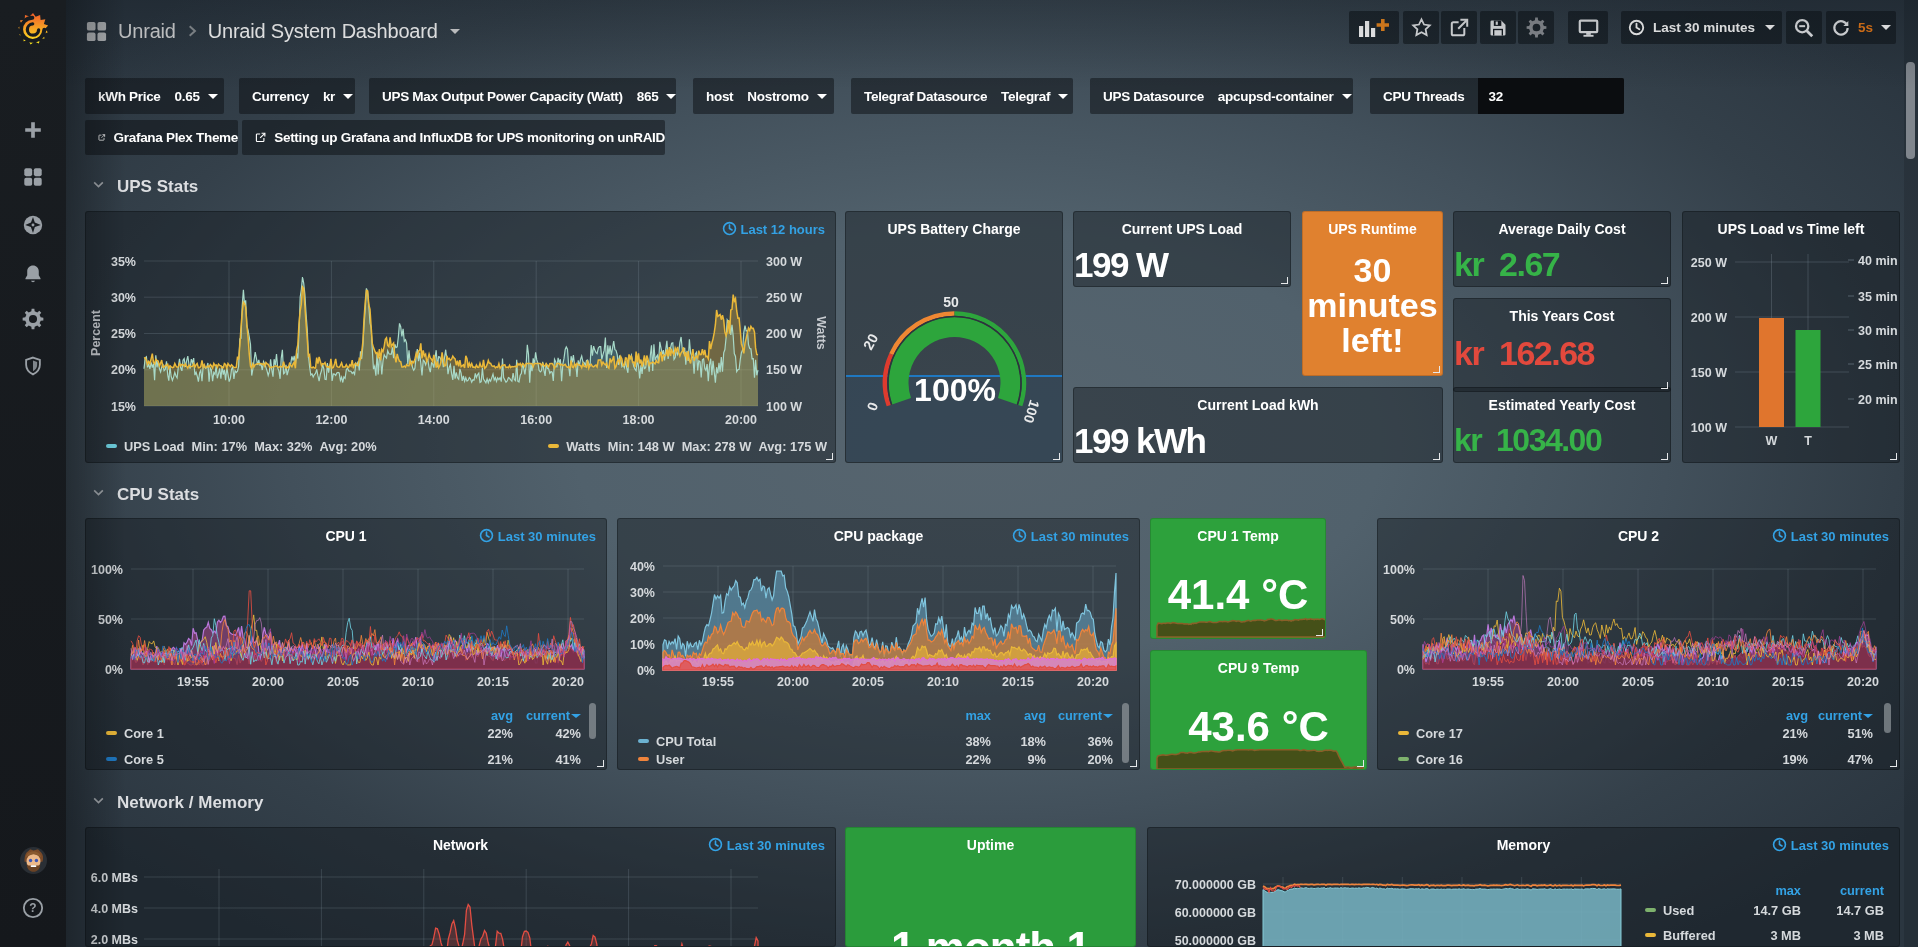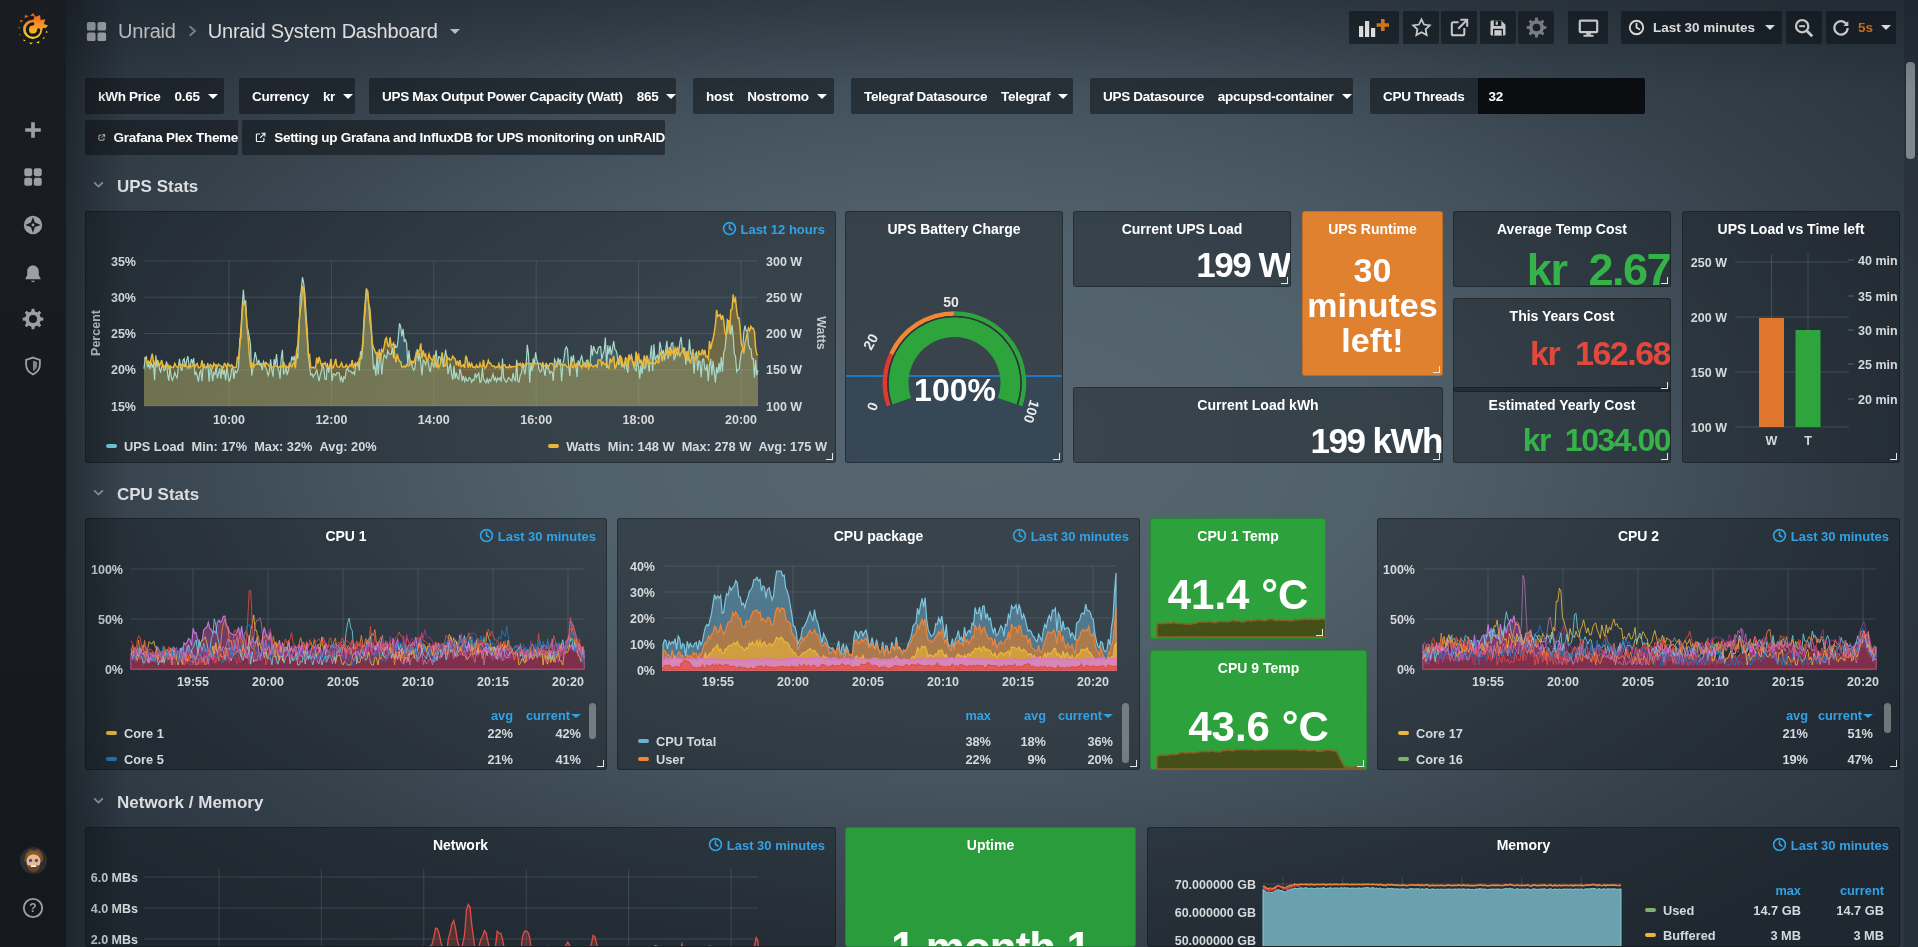--- a/index.html
+++ b/index.html
@@ -6,21 +6,21 @@
 .sidebar{position:absolute;left:0;top:0;width:66px;height:947px;background:linear-gradient(180deg,#191d21,#15181c);z-index:5}
 .caret{display:inline-block;width:0;height:0;border-left:5px solid transparent!important;border-right:5px solid transparent!important;border-top:5px solid #fff;vertical-align:2px}
 .vbox{position:absolute;height:36px;background:rgba(13,17,22,0.52);border-radius:2px;display:flex;align-items:center;padding-left:13px;font-size:13.5px;letter-spacing:-0.3px;font-weight:bold;color:#fff;white-space:nowrap}
 .vlabel{margin-right:auto;padding-right:14px}
 .vvalue{}
 .vbox{justify-content:flex-start}
 .vinput{display:inline-flex;align-items:center;height:36px;background:#0b0d10;border-radius:0 2px 2px 0;padding-left:10px;font-weight:bold}
 .panel{position:absolute;background:rgba(16,20,24,0.40);border:1px solid rgba(9,12,15,0.35);border-radius:3px;overflow:hidden}
 .ptitle{position:relative;text-align:center;font-size:14px;font-weight:bold;color:#fff;margin-top:9px;z-index:3}
 .ptime{position:absolute;top:9px;right:10px;font-size:13px;font-weight:bold;color:#33A2E5;z-index:4}
-.statval{position:absolute;left:0;right:0;text-align:right;font-weight:bold;line-height:1;letter-spacing:-1.5px}
+.statval{position:absolute;left:0;right:0;text-align:left;font-weight:bold;line-height:1;letter-spacing:-1.5px}
 .chart{position:absolute;left:0;top:0}
 .rz{position:absolute;right:2px;bottom:2px;width:7px;height:7px;border-right:1.6px solid #e6e8ea;border-bottom:1.6px solid #e6e8ea;z-index:6}
 .rowhead{position:absolute;color:#dcdee1;font-size:17px;font-weight:bold}
 .rowhead svg{margin-right:12px;vertical-align:1px}
 .leg{position:absolute;font-size:12.8px;font-weight:600;color:#d5d9dc;white-space:nowrap}
 .leg .sw{display:inline-block;width:11px;height:4px;border-radius:2px;vertical-align:3px;margin-right:7px}
 .lhead{color:#33A2E5;font-weight:bold}
 .toolbtn{position:absolute;height:33px;top:11px;background:rgba(16,22,28,0.62);border-radius:2px;display:flex;align-items:center;justify-content:center;color:#fff;font-size:13.5px;font-weight:bold}
 .panel[data-o]{background:#E0812F;border-color:rgba(0,0,0,0.15)}
 .panel[data-g]{background:#2DA13C;border-color:rgba(0,0,0,0.15)}
@@ -183,21 +183,21 @@
     <div class="vbox" style="left:851px;top:78px;width:222px;padding-right:14px">
       <span class="vlabel">Telegraf Datasource</span>
       <span class="vvalue">Telegraf</span>
       <span class="caret" style="border-top-color:#fff;border-left-width:5px;border-right-width:5px;border-top-width:5px;margin-left:8px;"></span>
     </div>
     <div class="vbox" style="left:1090px;top:78px;width:263px;padding-right:14px">
       <span class="vlabel">UPS Datasource</span>
       <span class="vvalue">apcupsd-container</span>
       <span class="caret" style="border-top-color:#fff;border-left-width:5px;border-right-width:5px;border-top-width:5px;margin-left:8px;"></span>
     </div>
-    <div class="vbox" style="left:1370px;top:78px;width:275px;padding-right:0">
+    <div class="vbox" style="left:1370px;top:78px;width:254px;padding-right:0">
       <span class="vlabel">CPU Threads</span>
       <span class="vinput" style="width:198px">32</span>
     </div>
     <div class="vbox" style="left:85px;top:120px;width:153px;height:35px"><svg width="15" height="15" viewBox="0 0 24 24" style="vertical-align:-2px;margin-right:8px">
         <path d="M19 13v6a1.5 1.5 0 0 1-1.5 1.5h-13A1.5 1.5 0 0 1 3 19V6a1.5 1.5 0 0 1 1.5-1.5H11" fill="none" stroke="#fff" stroke-width="2.4"></path>
         <path d="M14 3h7v7" fill="none" stroke="#fff" stroke-width="2.4"></path>
         <path d="M21 3L11 13" stroke="#fff" stroke-width="2.4"></path>
       </svg>Grafana Plex Theme</div>
     <div class="vbox" style="left:242px;top:120px;width:423px;height:35px"><svg width="15" height="15" viewBox="0 0 24 24" style="vertical-align:-2px;margin-right:8px">
         <path d="M19 13v6a1.5 1.5 0 0 1-1.5 1.5h-13A1.5 1.5 0 0 1 3 19V6a1.5 1.5 0 0 1 1.5-1.5H11" fill="none" stroke="#fff" stroke-width="2.4"></path>
@@ -278,22 +278,22 @@
       <div class="ptitle">Current UPS Load</div>
       <div class="statval" style="color:#fff;font-size:35px;top:35px">199 W</div>
       <i class="rz"></i>
     </div>
     <div class="panel" style="left:1073px;top:387px;width:370px;height:76px">
       <div class="ptitle">Current Load kWh</div>
       <div class="statval" style="color:#fff;font-size:35px;top:35px">199 kWh</div>
       <i class="rz"></i>
     </div>
     <div class="panel" style="left:1453px;top:211px;width:218px;height:76px">
-      <div class="ptitle">Average Temp Cost</div>
-      <div class="statval" style="color:#36b348;font-size:45px;top:35px">kr&nbsp; 2.67</div>
+      <div class="ptitle">Average Daily Cost</div>
+      <div class="statval" style="color:#36b348;font-size:34px;top:35px">kr&nbsp; 2.67</div>
       <i class="rz"></i>
     </div>
     <div class="panel" style="left:1453px;top:298px;width:218px;height:94px">
       <div class="ptitle">This Years Cost</div>
       <div class="statval" style="color:#e2493d;font-size:34px;top:37px">kr&nbsp; 162.68</div>
       <i class="rz"></i>
     </div>
     <div class="panel" style="left:1453px;top:387px;width:218px;height:76px">
       <div class="ptitle">Estimated Yearly Cost</div>
       <div class="statval" style="color:#36b348;font-size:32px;top:36px">kr&nbsp; 1034.00</div>

